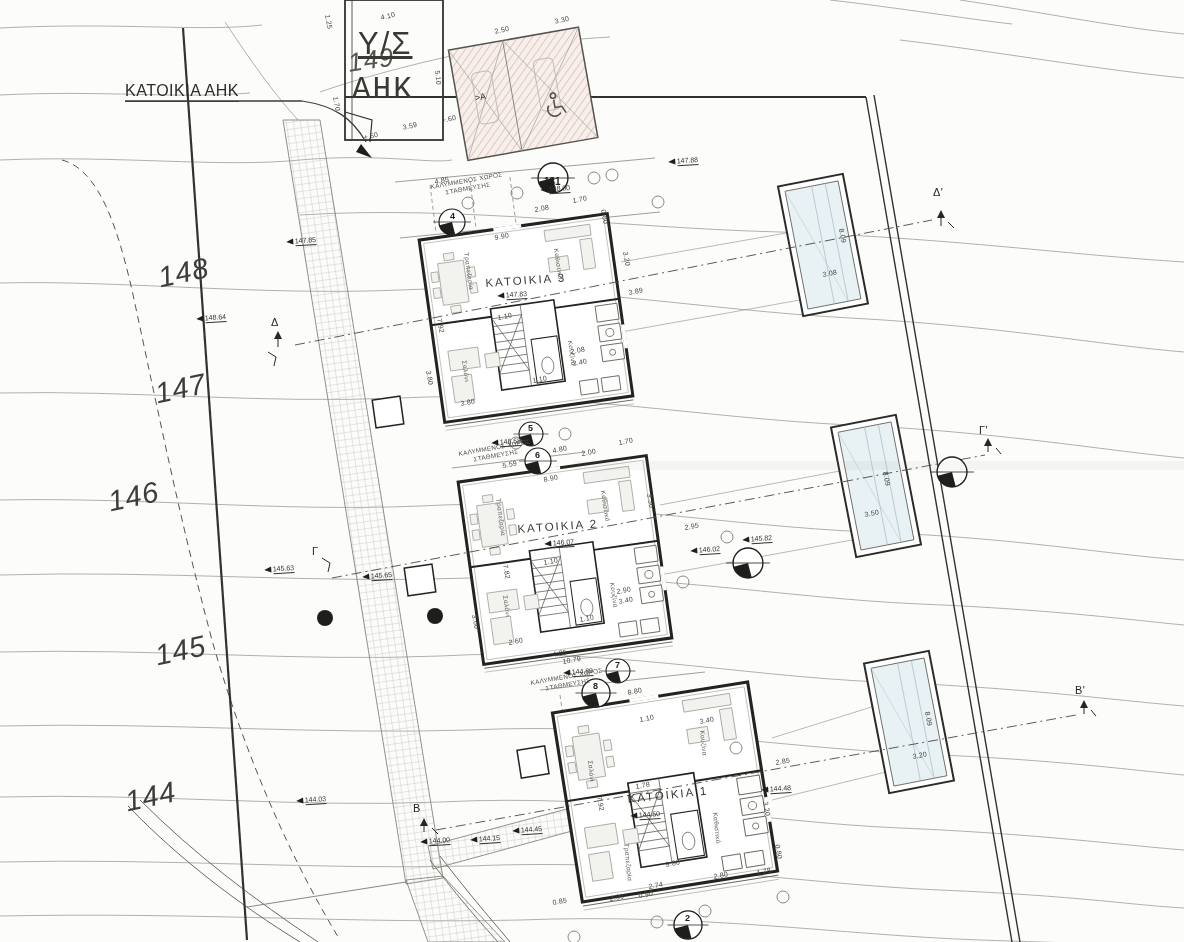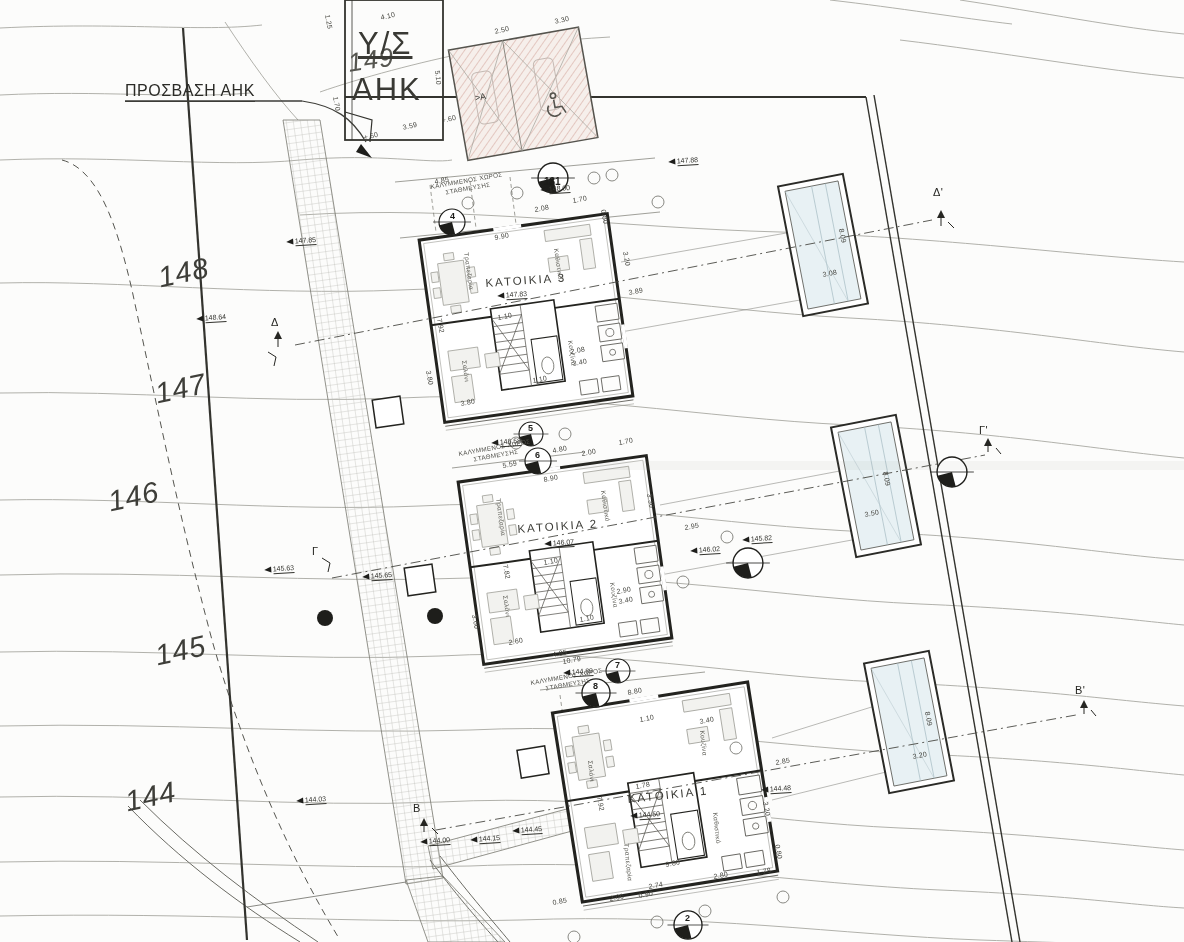--- a/index.html
+++ b/index.html
@@ -267,25 +267,25 @@
         <use href="#bubble" transform="translate(574,937)"></use>
     <use href="#bubble" transform="translate(657,922)"></use>
         <use href="#bubble" transform="translate(705,911)"></use>
     <use href="#bubble" transform="translate(783,897)"></use>
         <use href="#bubble" transform="translate(736,748)"></use>
   </g>
 
   <rect x="575" y="461" width="609" height="9" fill="#8a8a85" opacity="0.07"></rect>
 </svg>
 
-<div class="lbl access" style="left:125px;top:82px;">ΠΡΟΣΒΑΣΗ ΑΗΚ</div>
+<div class="lbl access" style="left:125px;top:82px;">ΚΑΤΟΙΚΙΑ ΑΗΚ</div>
 
 <div class="lbl clabel c149" style="left:346px;top:48px;--r:-8deg;color:#55554f;">149</div>
 <div class="lbl ys" style="left:358px;top:28px;text-decoration:underline;">Υ/Σ</div>
-<div class="lbl ys" style="left:352px;top:74px;">ΑΗΚ</div>
+<div class="lbl ys" style="left:352px;top:74px;font-family:Liberation Mono, monospace;">ΑΗΚ</div>
 <div class="lbl amark" style="left:474px;top:93px;--r:-10deg;">&gt;A</div>
 
 <div class="lbl clabel" style="left:155px;top:262px;--r:-12deg;">148</div>
 <div class="lbl clabel" style="left:152px;top:378px;--r:-12deg;">147</div>
 <div class="lbl clabel" style="left:105px;top:486px;--r:-12deg;">146</div>
 <div class="lbl clabel" style="left:152px;top:640px;--r:-12deg;">145</div>
 <div class="lbl clabel" style="left:122px;top:786px;--r:-12deg;">144</div>
 
 <div class="lbl hname" style="left:485px;top:277px;--r:-4deg;">ΚΑΤΟΙΚΙΑ 3</div>
 <div class="lbl hname" style="left:517px;top:523px;--r:-4deg;">ΚΑΤΟΙΚΙΑ 2</div>

